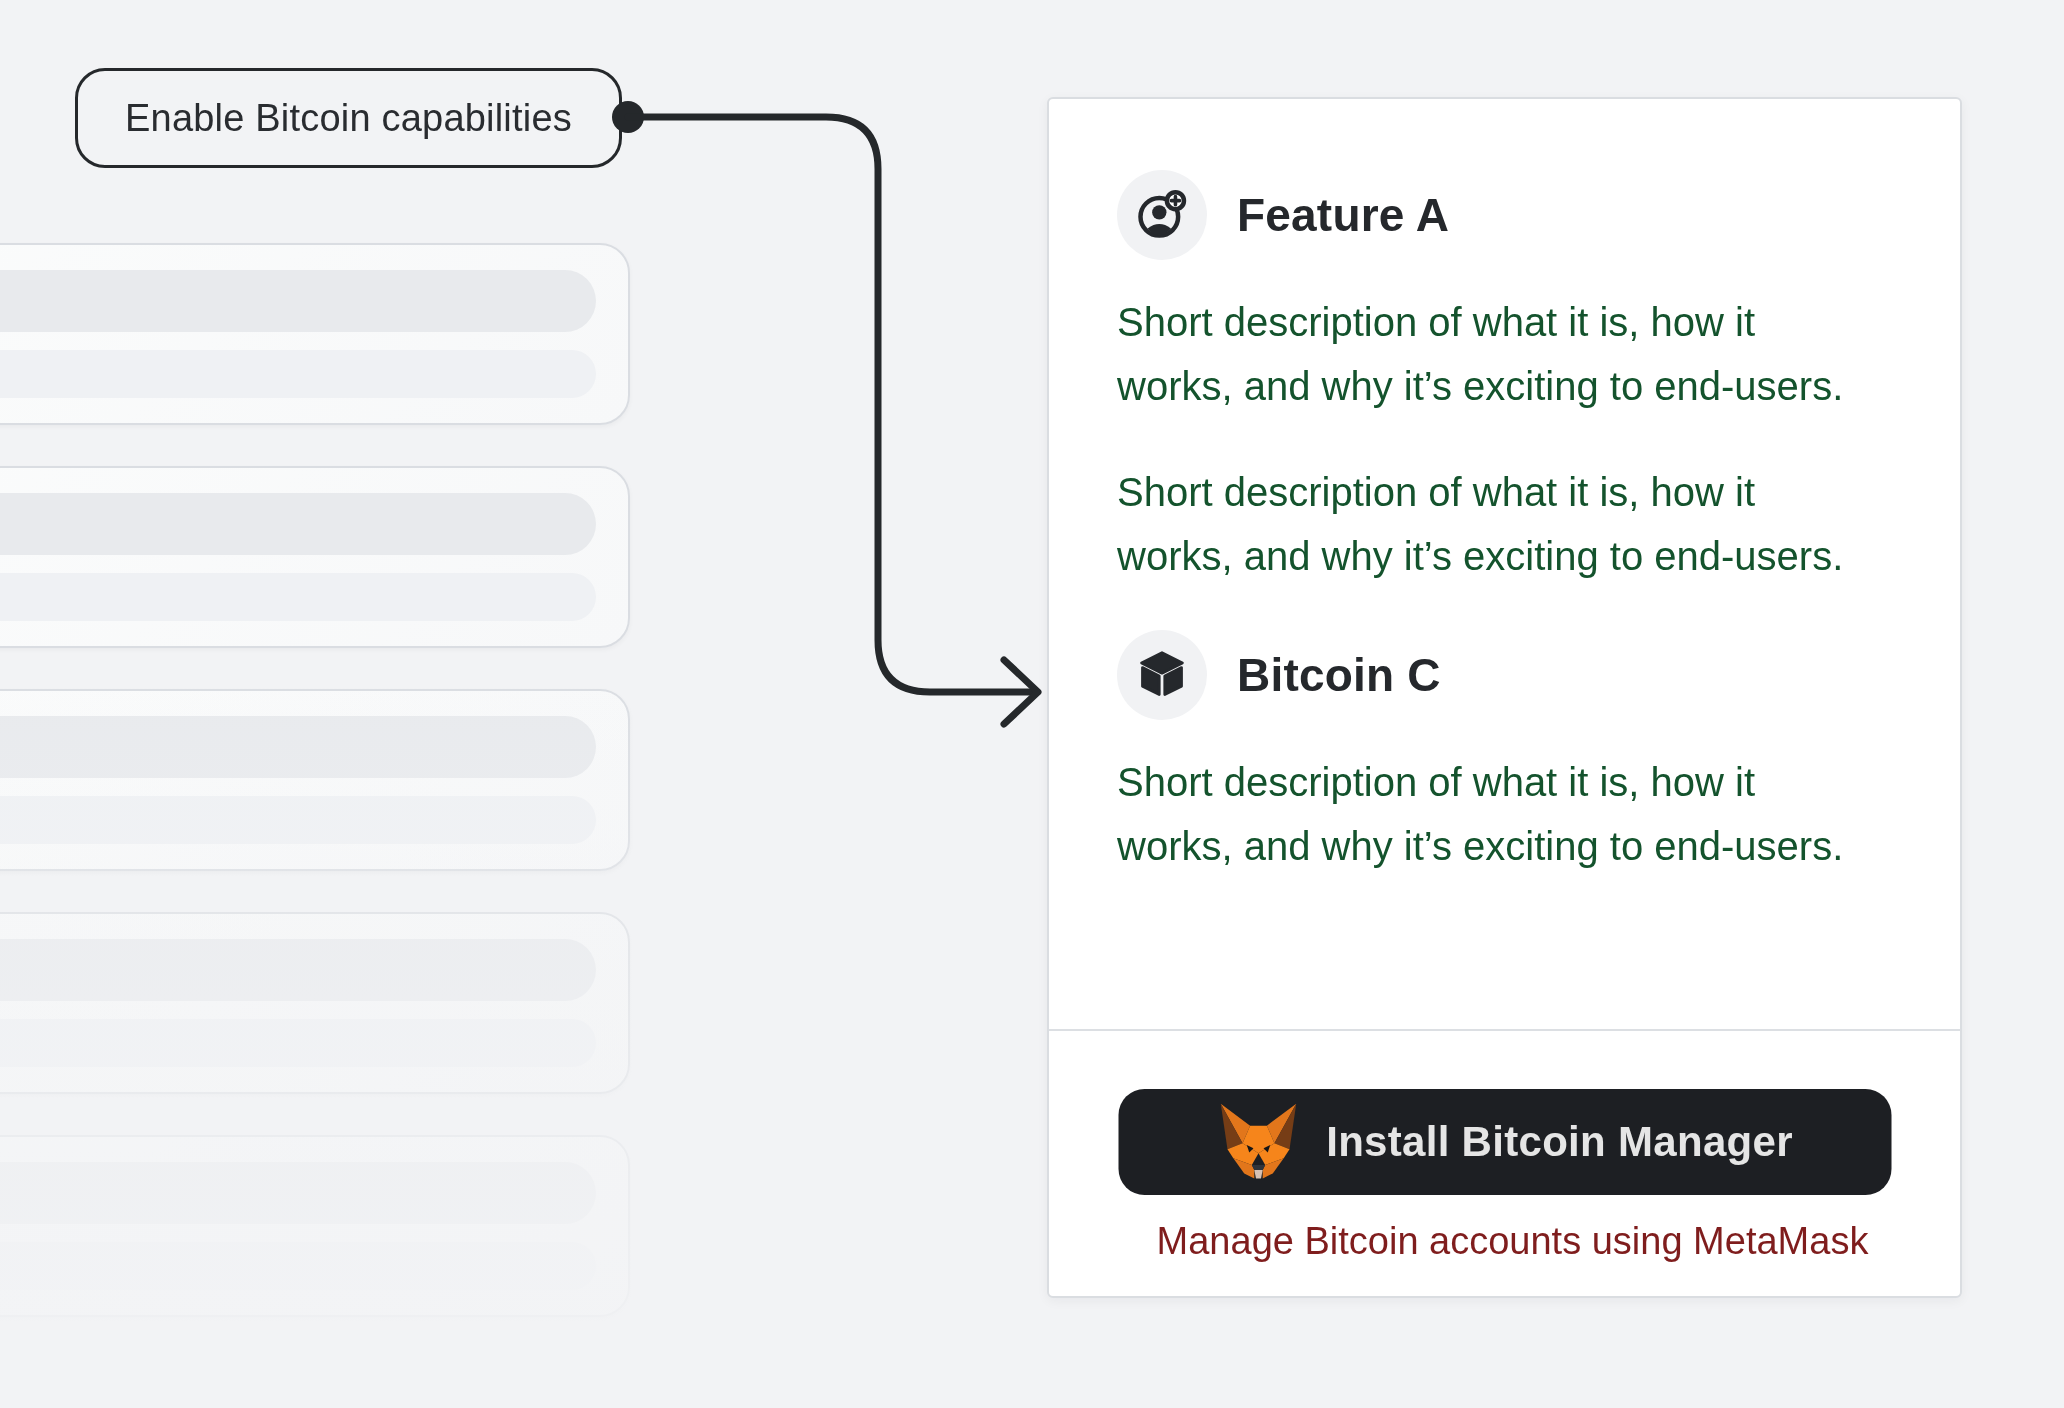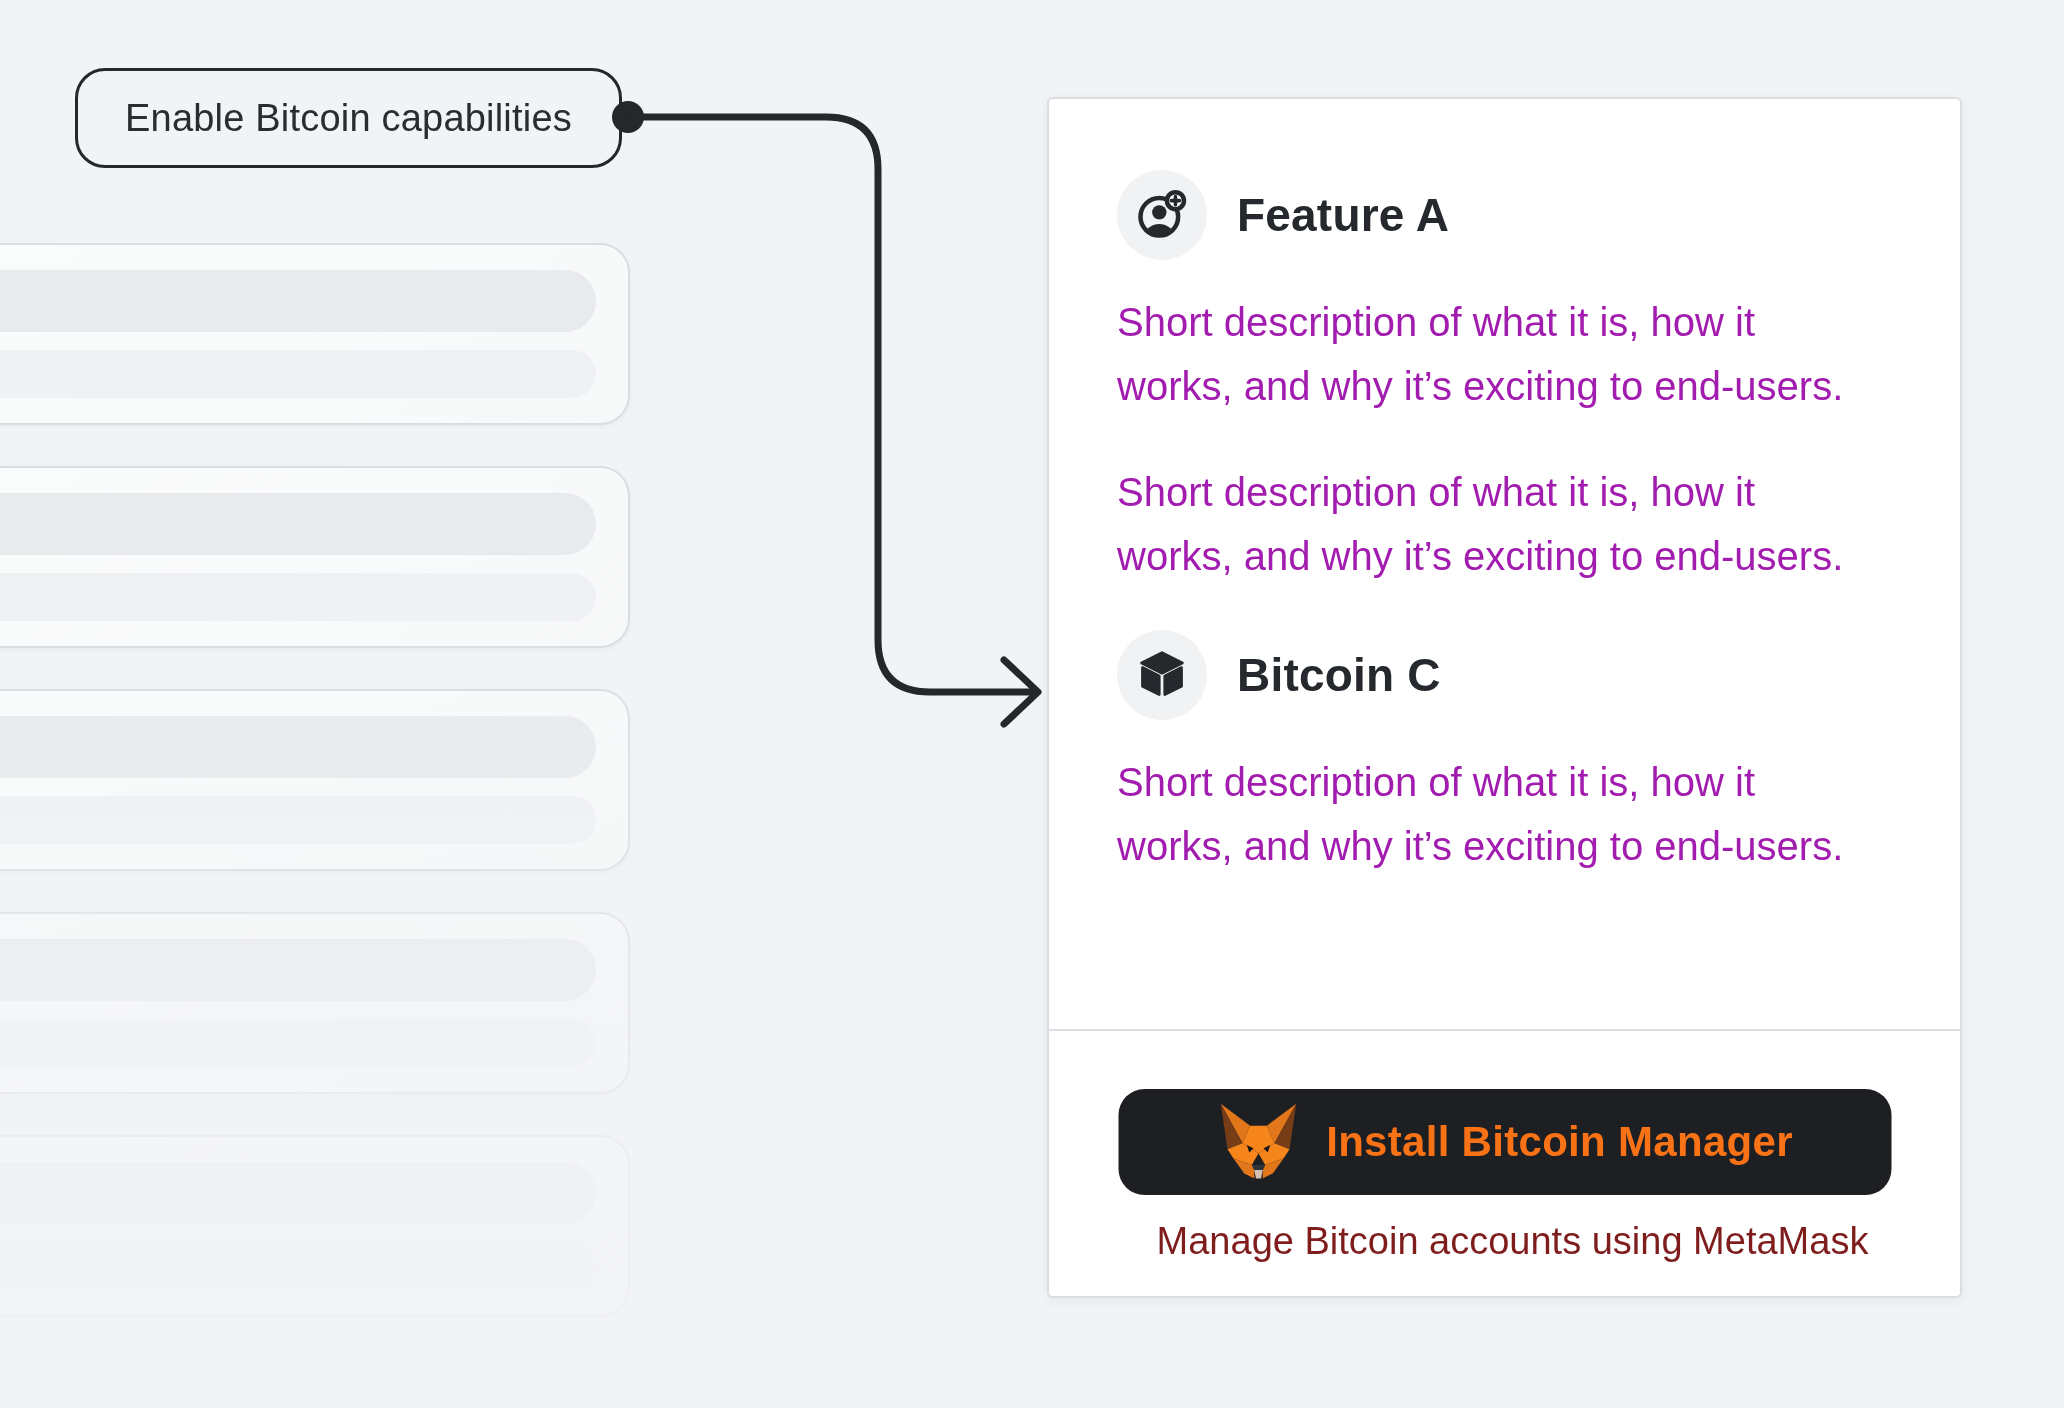--- a/index.html
+++ b/index.html
@@ -101,21 +101,21 @@
     font-weight: 700;
     color: #25282c;
     letter-spacing: 0.2px;
   }
   .feature-desc { margin-top: 30px; }
   .feature-desc span {
     display: block;
     white-space: nowrap;
     font-size: 40px;
     line-height: 64px;
-    color: #a21caf;
+    color: #14532d;
   }
 
   .divider {
     position: absolute;
     left: 0; right: 0; top: 930px;
     border-top: 2px solid #dcdfe3;
   }
 
   .install-button {
     position: absolute;
@@ -125,21 +125,21 @@
     background: #1d1f23;
     border: none;
     border-radius: 26px;
     display: flex; align-items: center; justify-content: center; gap: 26px;
     cursor: pointer;
   }
   .install-button .btn-label {
     font-family: "Liberation Sans", sans-serif;
     font-size: 42px;
     font-weight: 700;
-    color: #f97316;
+    color: #e5e5e5;
     letter-spacing: 0.3px;
   }
   .install-caption {
     position: absolute;
     left: 16px; right: 0; top: 1121px;
     text-align: center;
     font-size: 38px;
     color: #7f1d1d;
   }
 </style>

